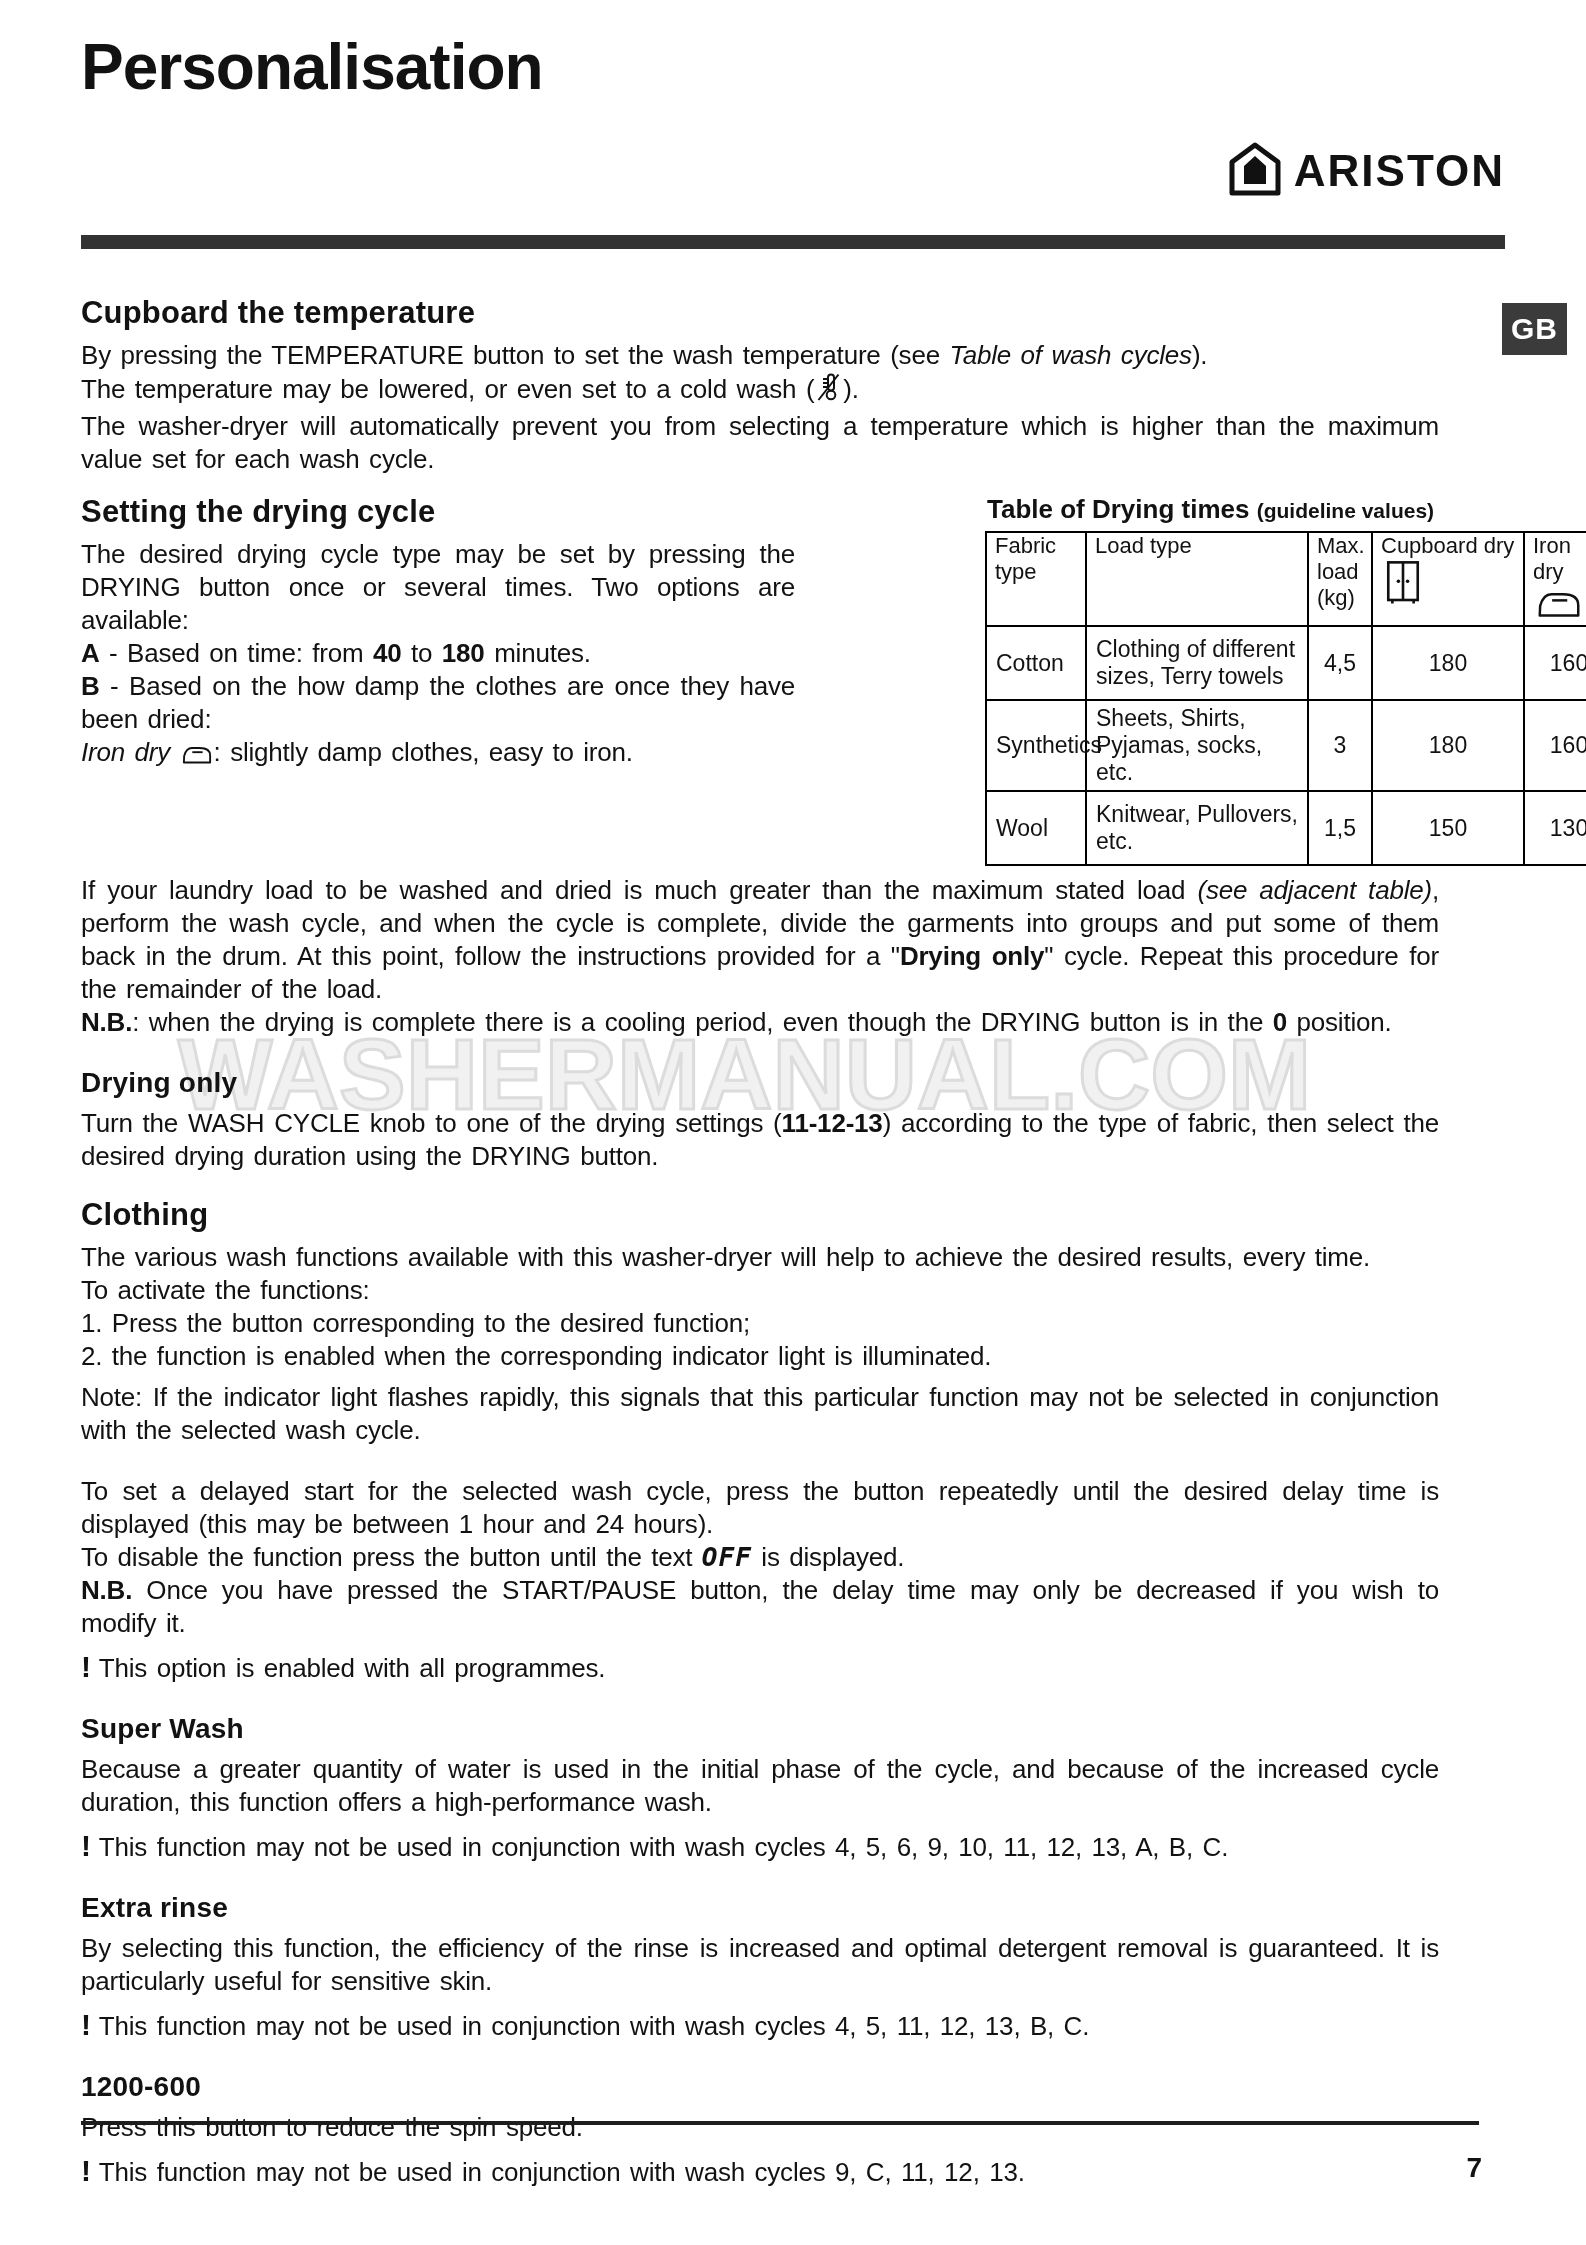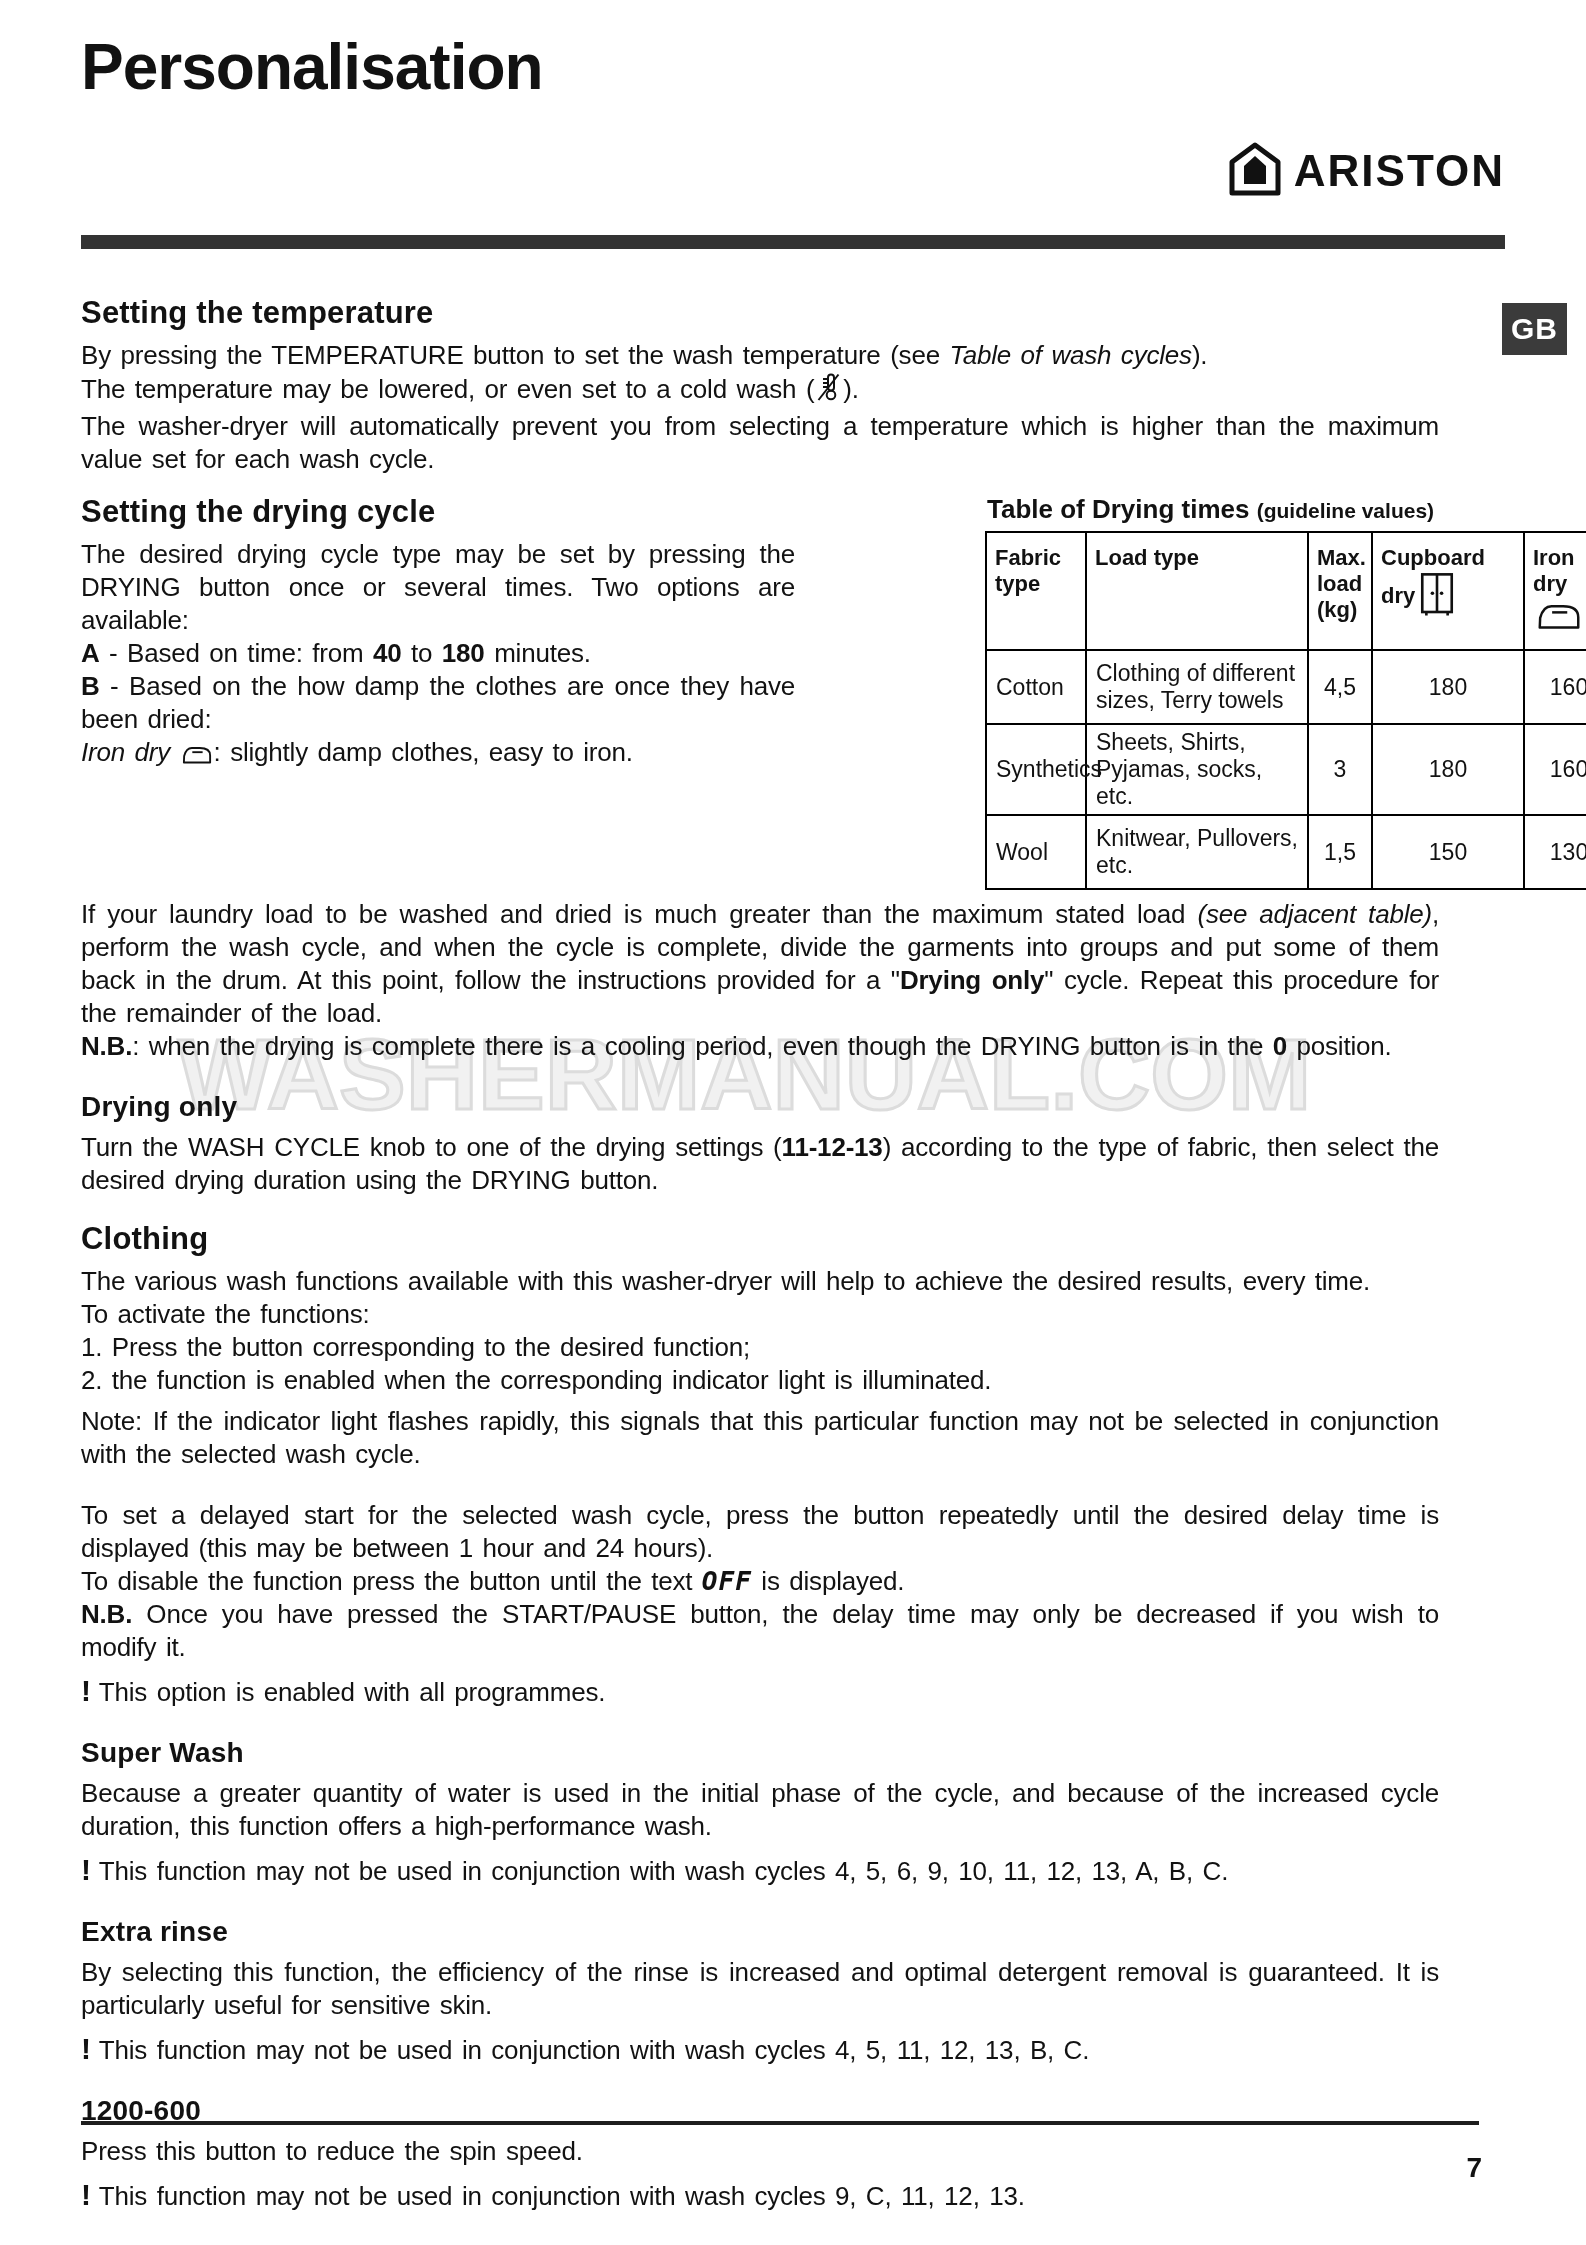--- a/index.html
+++ b/index.html
@@ -49,22 +49,22 @@
   .sec-load{margin-top:8px;}
   .sec{margin-top:28px;}
   .sec-big{margin-top:24px;}
   .note{margin-top:8px;}
   
   .tbl-title{font-size:26px;font-weight:700;margin:0 0 6px 2px;}
   .tbl-title .suffix{font-size:21px;font-weight:700;}
   table.drying{border-collapse:collapse;width:628px;table-layout:fixed;}
   table.drying th,table.drying td{border:2px solid #000;}
   table.drying th{
-    font-size:22px;font-weight:700;text-align:left;vertical-align:top;
-    padding:12px 8px;height:88px;line-height:26px;
+    font-size:22px;font-weight:400;text-align:left;vertical-align:top;
+    padding:0 8px;height:88px;line-height:26px;
   }
   table.drying td{
     font-size:23px;font-weight:400;padding:4px 9px;height:64px;
     vertical-align:middle;line-height:27px;
   }
   table.drying td.num{text-align:center;}
   col.c1{width:100px;}col.c2{width:222px;}col.c3{width:64px;}col.c4{width:152px;}col.c5{width:90px;}
   .th-icon{display:inline-block;vertical-align:-14px;padding-left:4px;}
   
   .watermark{
@@ -95,21 +95,21 @@
           <path d="M27 4 L50 21 V52 H4 V21 Z" fill="none" stroke="#111" stroke-width="5" stroke-linejoin="round"></path>
           <path d="M27 15 L38 25 V43 H16 V25 Z" fill="#111"></path>
         </svg>
       </span>
       <span class="brand-name">ARISTON</span>
     </div>
 
     <div class="top-rule"></div>
 
     <div class="sec-temp">
-      <h2 class="sec-h">Setting the temperature</h2>
+      <h2 class="sec-h">Cupboard the temperature</h2>
       <p class="p"><span>By pressing the TEMPERATURE button to set the wash temperature (see </span><span class="i">Table of wash cycles</span><span>).</span></p>
       <p class="p"><span>The temperature may be lowered, or even set to a cold wash (</span><span class="inline-icon"><svg width="25" height="30" viewBox="0 0 25 30">
               <g fill="none" stroke="#111" stroke-width="2">
                 <rect x="12" y="2.5" width="6" height="16" rx="3"></rect>
                 <circle cx="15" cy="23" r="4.3"></circle>
                 <path d="M7 7h4M7 11h4M7 15h4"></path>
                 <path d="M2.5 28 L22.5 2.5"></path>
               </g>
             </svg></span><span>).</span></p>
       <p class="p">The washer-dryer will automatically prevent you from selecting a temperature which is higher than the maximum value set for each wash cycle.</p>

